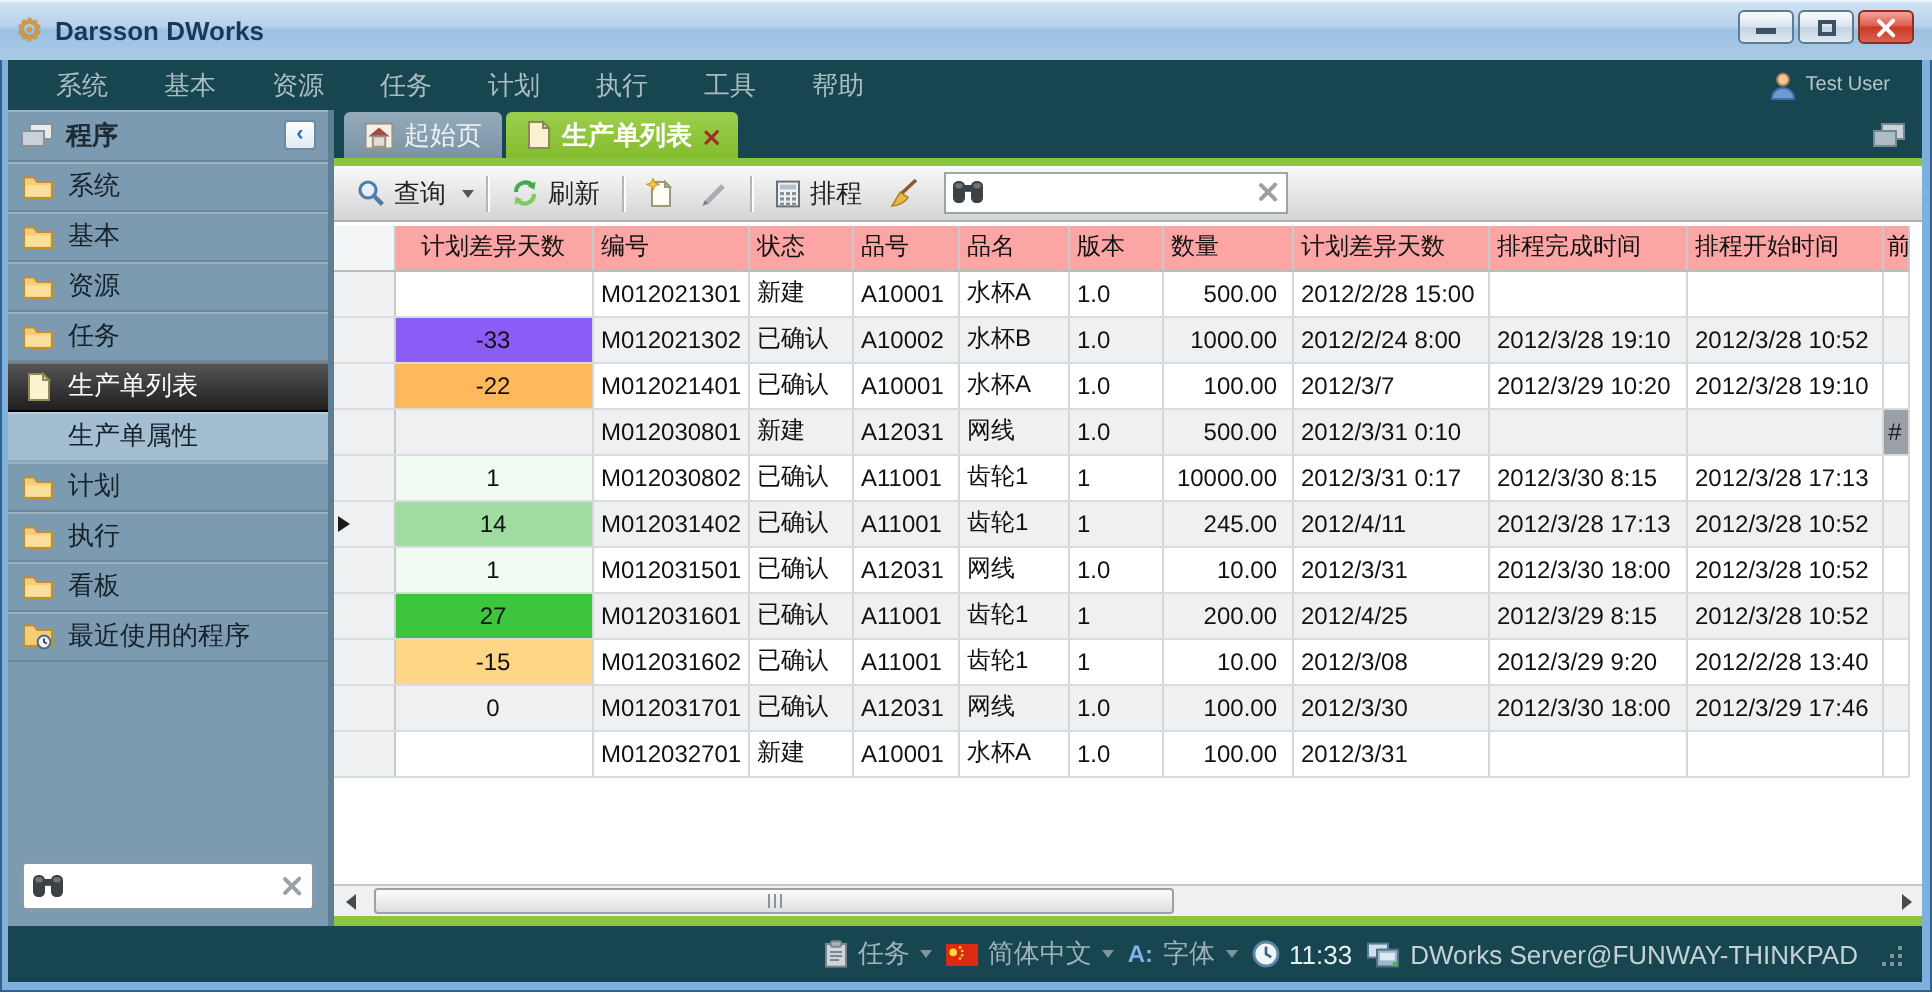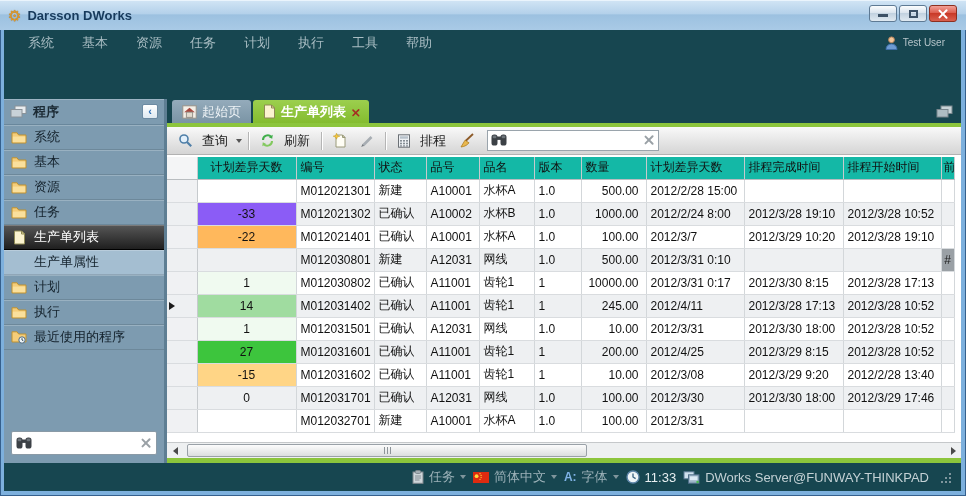--- a/index.html
+++ b/index.html
@@ -26,21 +26,21 @@
   
   .frame { position:absolute; top:30px; left:4px; right:5px; bottom:5px; display:flex; flex-direction:column; background:#174650; }
 
   
   .menubar { height:25px; background:#174650; display:flex; align-items:center; padding:0 10px; flex:0 0 auto; }
   .menu-items { display:flex; gap:0; }
   .menu-item { color:#a9bdc3; font-size:13px; padding:3px 14px; cursor:pointer; }
   .menu-user { margin-left:auto; display:flex; align-items:center; gap:5px; color:#b6c5ca; font-size:10px; padding-right:6px; }
 
   
-  .main { flex:1 1 auto; display:flex; min-height:0;margin-top:44px; }
+  .main { flex:1 1 auto; display:flex; min-height:0; }
 
   
   .sidebar { width:160px; background:#7d9bb0; display:flex; flex-direction:column; flex:0 0 auto; }
   .side-head { height:26px; display:flex; align-items:center; padding:0 6px; border-bottom:1px solid #69879c;
     box-shadow:inset 0 1px 0 rgba(255,255,255,.25); }
   .side-head-label { font-size:13px; font-weight:bold; color:#1c2b35; margin-left:6px; }
   .collapse-btn { margin-left:auto; width:16px; height:15px; background:linear-gradient(#fff,#dfe9f1); border:1px solid #6c8aa2;
     border-radius:2px; color:#2a6db5; font-weight:bold; font-size:11px; line-height:13px; text-align:center; cursor:pointer; }
   .side-items { flex:1 1 auto; overflow:hidden; }
   .side-item { height:25px; display:flex; align-items:center; padding:0 6px;
@@ -64,32 +64,32 @@
     border-radius:3px 3px 0 0; font-size:13px; cursor:pointer;
     background:linear-gradient(#94abbb,#7a94a5); color:#eef3f6;text-align:right; }
   .tab.active { background:linear-gradient(#9ccf4e,#84bc2f); color:#fff; font-weight:bold; }
   .tab .xmark { width:8px; height:8px; color:#a52e22; transform:scale(.8); }
   .tablist-btn { margin-left:auto; margin-right:8px; align-self:center; cursor:pointer; opacity:.85; }
   .tab-underline { height:4px; background:#8cc53c; flex:0 0 auto; }
 
   
   .toolbar { height:28px; background:linear-gradient(#f9f9f9,#e3e3e3 60%,#d5d5d5); border-bottom:1px solid #b2b2b2;
     display:flex; align-items:center; padding:0 6px; gap:3px; flex:0 0 auto; }
-  .tbtn { display:flex; align-items:center; gap:9px; font-size:13px; color:#222; padding:2px 5px; border-radius:2px; cursor:pointer; }
+  .tbtn { display:flex; align-items:center; gap:4px; font-size:13px; color:#222; padding:2px 5px; border-radius:2px; cursor:pointer; }
   .caret { width:0; height:0; border-left:3.5px solid transparent; border-right:3.5px solid transparent; border-top:4px solid #555; display:inline-block; }
   .tsep { width:1px; height:18px; background:#b5b5b5; box-shadow:1px 0 0 #fff; margin:0 3px; }
   .tool-search { position:relative; margin-left:4px; width:172px; height:21px; }
   .tool-search input { width:100%; height:100%; border:1px solid #9aa4ac; padding:0 20px 0 24px; font-size:12px; outline:none; }
   .tool-search .binoc { position:absolute; left:4px; top:3px; }
   .tool-search .clear { position:absolute; right:5px; top:5px; color:#9aa1a6; cursor:pointer; }
 
   
   .gridwrap { flex:1 1 auto; background:#fff; overflow:hidden; padding-top:2px; min-height:0; }
   table.grid { border-collapse:collapse; table-layout:fixed; width:787px; font-size:12px; color:#111; }
-  .grid th { height:22px; font-weight:normal; background:#14b8a6; border-right:1px solid #c6cacd; border-bottom:1px solid #b9bdc0;
+  .grid th { height:22px; font-weight:normal; background:#fca5a5; border-right:1px solid #c6cacd; border-bottom:1px solid #b9bdc0;
     text-align:left; padding:0 4px; white-space:nowrap; overflow:hidden; cursor:pointer; }
   .grid th.h-diff { text-align:center; }
   .grid td { height:23px; border-right:1px solid #d3d7da; border-bottom:1px solid #d9dcdf; padding:0 4px; white-space:nowrap; overflow:hidden; }
   .grid tr.alt td { background:#eef0f2; }
   .grid td.gut { background:#f0f1f3; border-right:1px solid #c6cacd; padding:0 2px; }
   .grid td.c-diff { text-align:center; }
   .grid td.c-qty { text-align:right; padding-right:7px; }
   .grid td.c-edge { padding:0 1px; }
   .grid td.c-edge.mark { background:#9aa0a5 !important; color:#1c1c1c; text-align:center; }
   .rowarrow { display:inline-block; width:0; height:0; border-left:6px solid #1b1b1b; border-top:4.5px solid transparent; border-bottom:4.5px solid transparent; }
@@ -236,20 +236,29 @@
               <span>计划</span>
             </div>
             <div class="side-item">
               <span class="side-ic">
   <svg width="16" height="13" viewBox="0 0 16 13">
                   <path d="M1 4 L1 1.8 L6 1.8 L7.6 4 L15 4 L15 12 L1 12 Z" fill="#f5cd79" stroke="#bd9133" stroke-width="1"></path>
                   <path d="M1.8 5.6 L14.2 5.6 L14.2 11.2 L1.8 11.2 Z" fill="#fae09c"></path>
                 </svg>
 </span>
               <span>执行</span>
+            </div>
+            <div class="side-item">
+              <span class="side-ic">
+  <svg width="16" height="13" viewBox="0 0 16 13">
+                  <path d="M1 4 L1 1.8 L6 1.8 L7.6 4 L15 4 L15 12 L1 12 Z" fill="#f5cd79" stroke="#bd9133" stroke-width="1"></path>
+                  <path d="M1.8 5.6 L14.2 5.6 L14.2 11.2 L1.8 11.2 Z" fill="#fae09c"></path>
+                </svg>
+</span>
+              <span>看板</span>
             </div>
             <div class="side-item">
               <span class="side-ic">
   <svg width="16" height="14" viewBox="0 0 16 14">
                   <path d="M1 4 L1 1.8 L6 1.8 L7.6 4 L15 4 L15 12 L1 12 Z" fill="#f5cd79" stroke="#bd9133" stroke-width="1"></path>
                   <circle cx="11" cy="10" r="3.2" fill="#eef3f6" stroke="#4e6b80"></circle>
                   <path d="M11 8.2 L11 10 L12.4 10.8" stroke="#34505f" stroke-width="1" fill="none"></path>
                 </svg>
 </span>
               <span>最近使用的程序</span>

